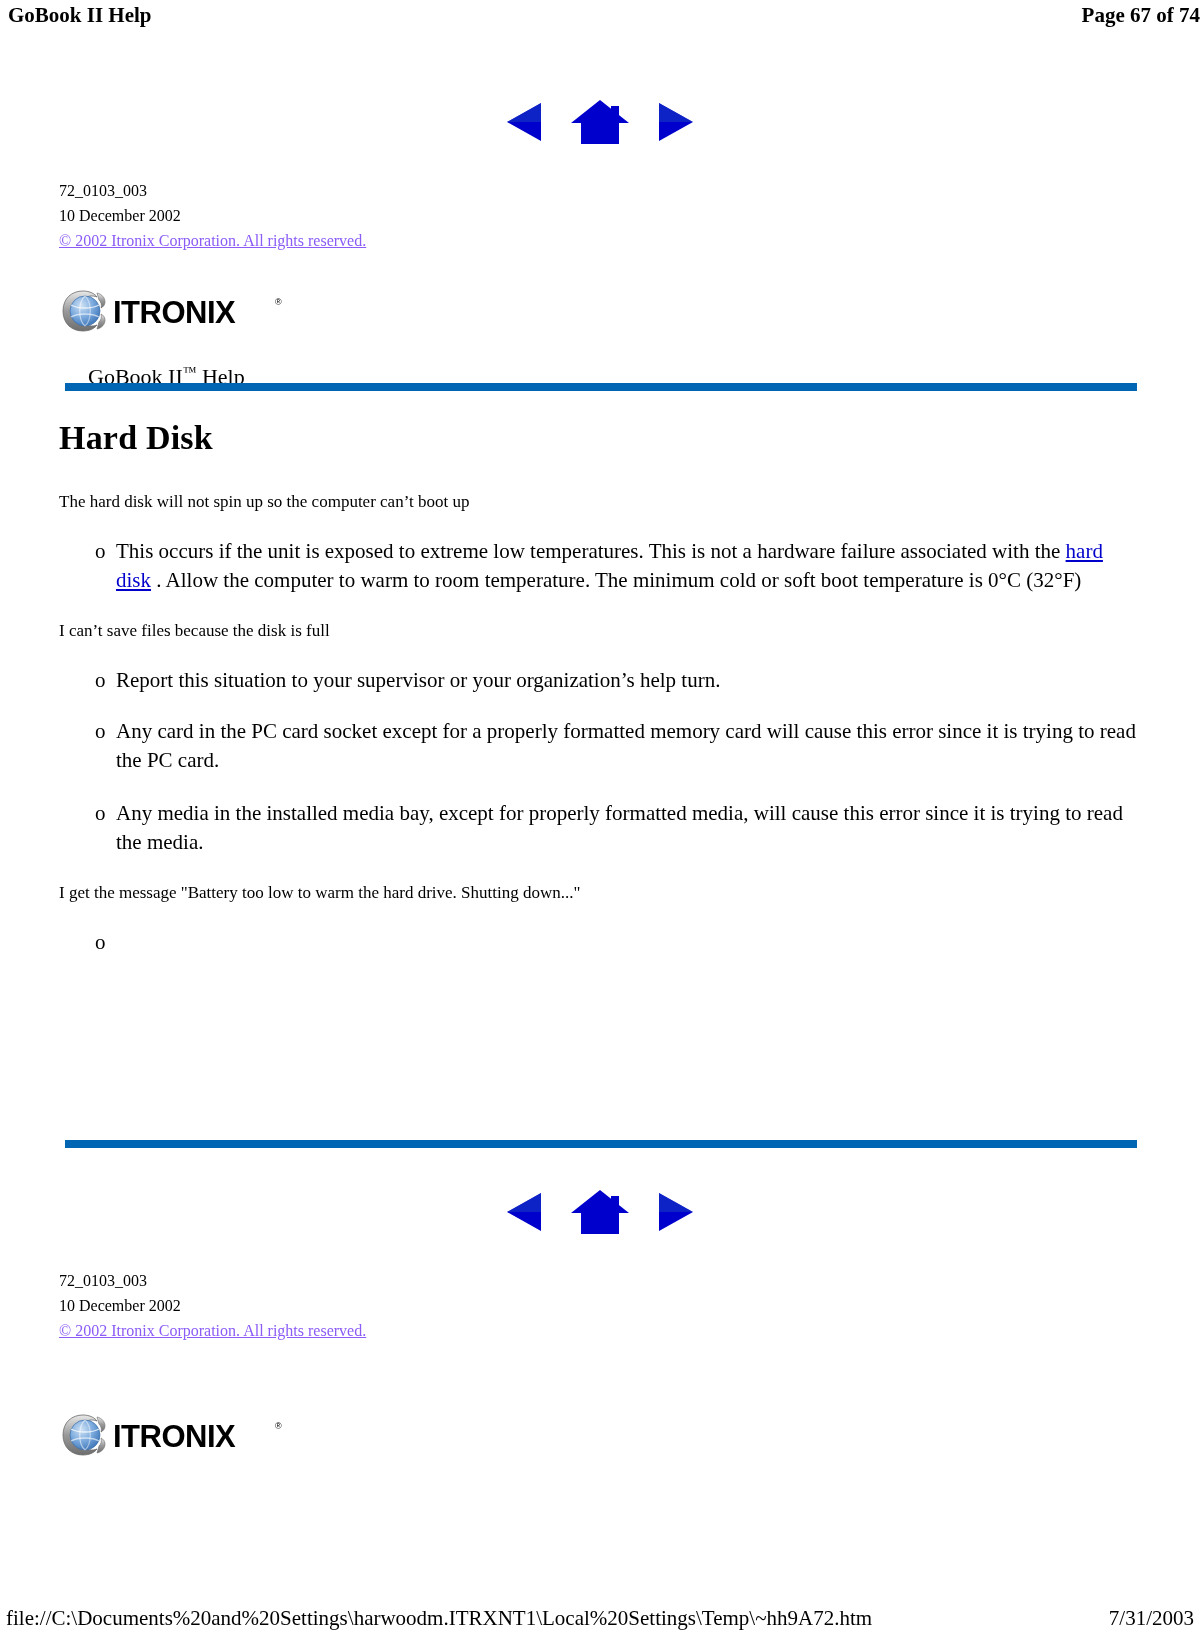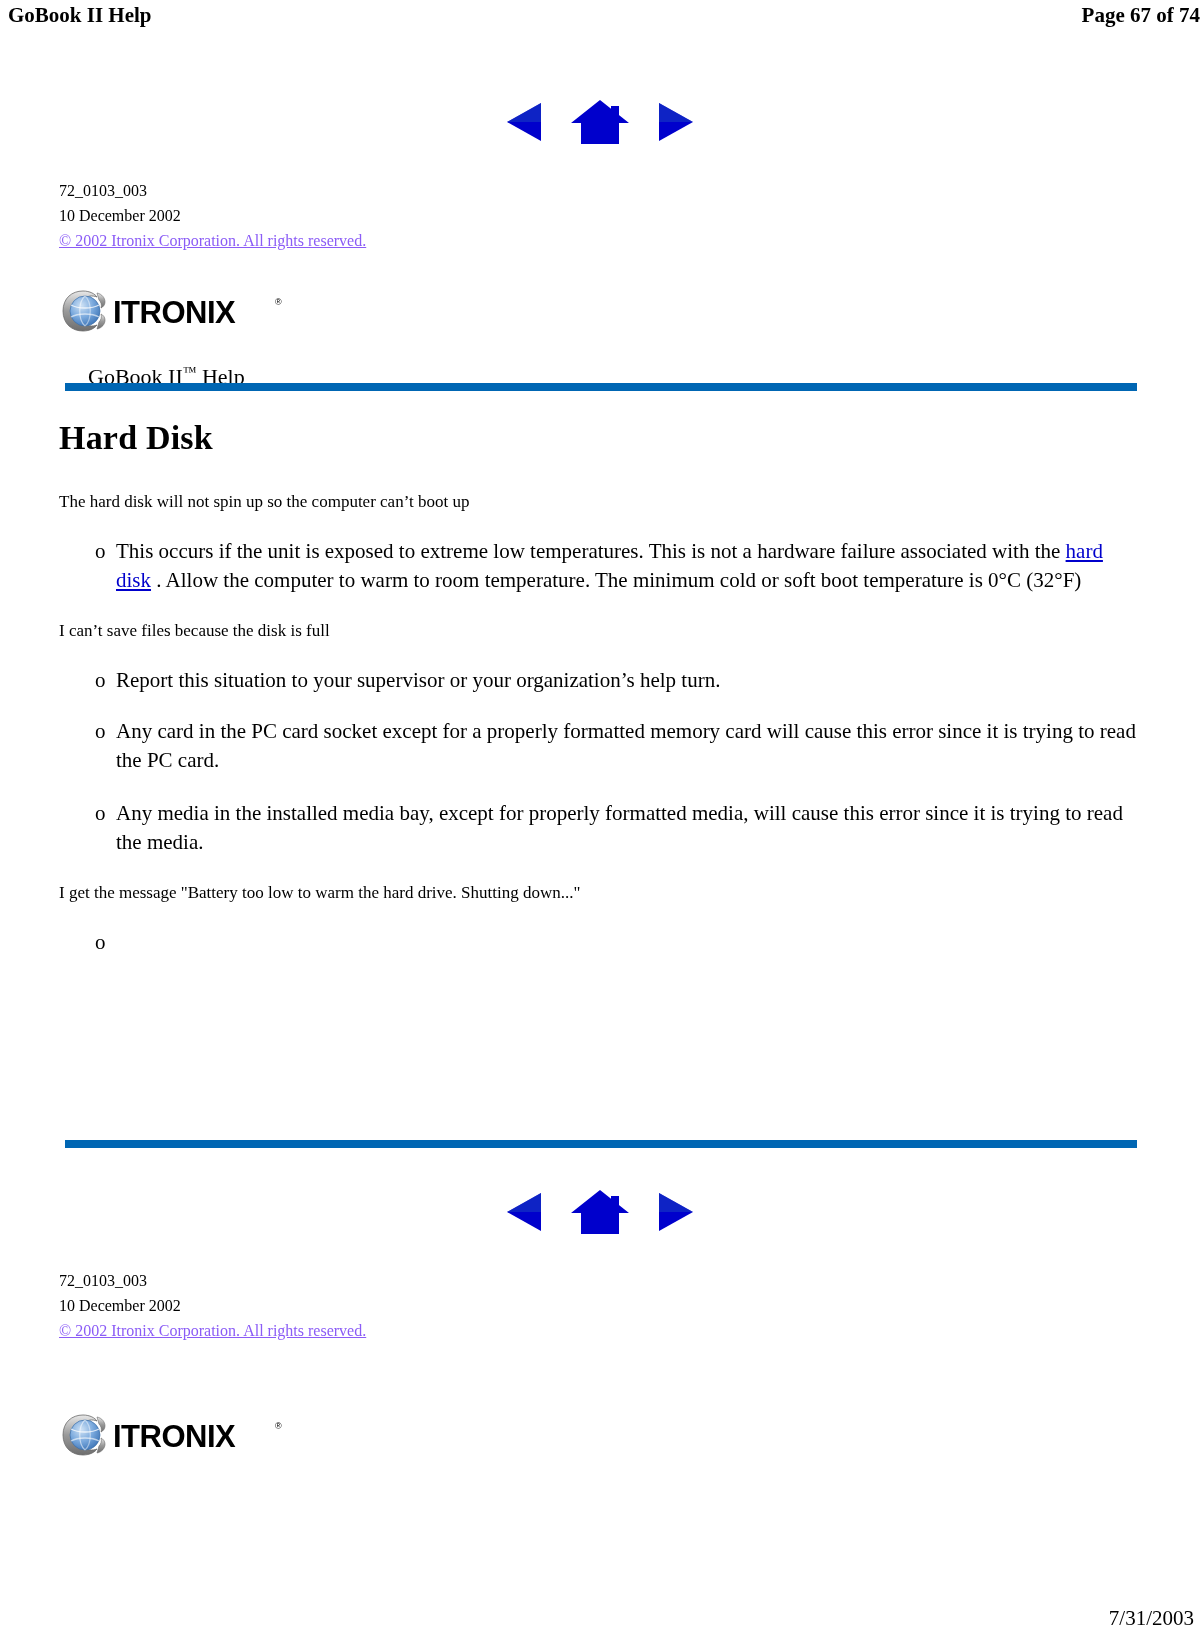--- a/index.html
+++ b/index.html
@@ -324,14 +324,15 @@
     <path d="M14,17 C21,21 35,21 42,17" fill="none" stroke="#ffffff" stroke-width="1.4" opacity="0.75"></path>
     <path d="M14,29 C21,25 35,25 42,29" fill="none" stroke="#ffffff" stroke-width="1.4" opacity="0.6"></path>
     <path d="M28,8 C21,14 21,32 28,38" fill="none" stroke="#ffffff" stroke-width="1.2" opacity="0.55"></path>
     <path d="M28,8 C35,14 35,32 28,38" fill="none" stroke="#ffffff" stroke-width="1.2" opacity="0.45"></path>
     <text x="56" y="35" font-family="'Liberation Sans', sans-serif" font-size="31" font-weight="bold" letter-spacing="-0.5" fill="#000000">ITRONIX</text>
     <text x="218" y="17" font-family="'Liberation Sans', sans-serif" font-size="9" fill="#000000">®</text>
   </svg>
 </div>
 
 <div class="page-footer">
+  <span class="ftr-path">file://C:\Documents%20and%20Settings\harwoodm.ITRXNT1\Local%20Settings\Temp\~hh9A72.htm</span>
   <span class="ftr-date">7/31/2003</span>
 </div>
 
 </body></html>

